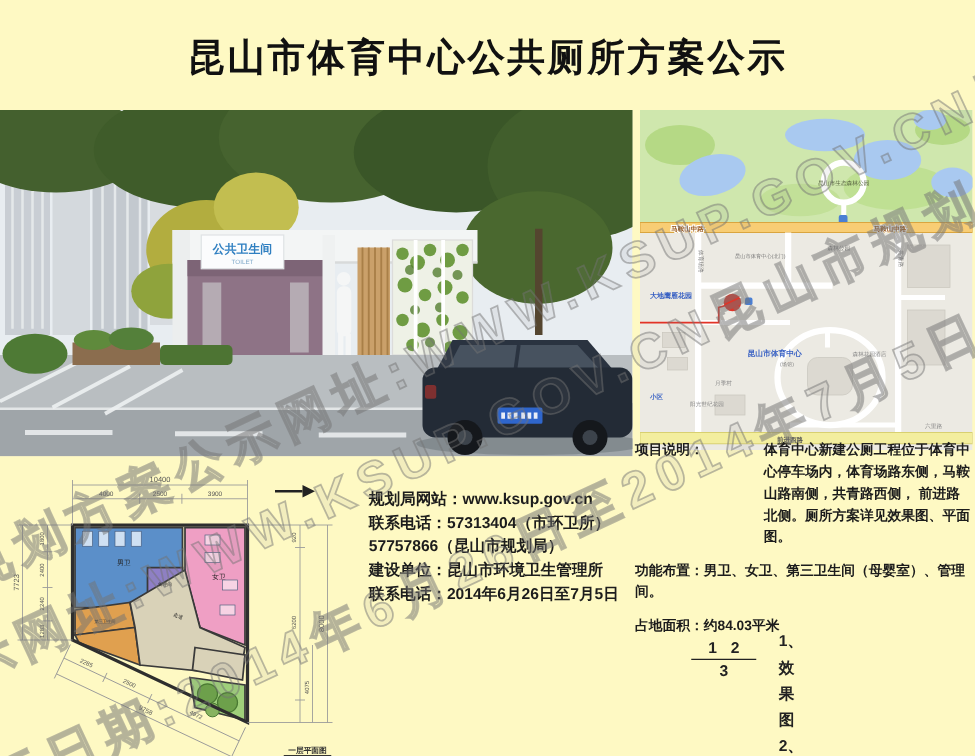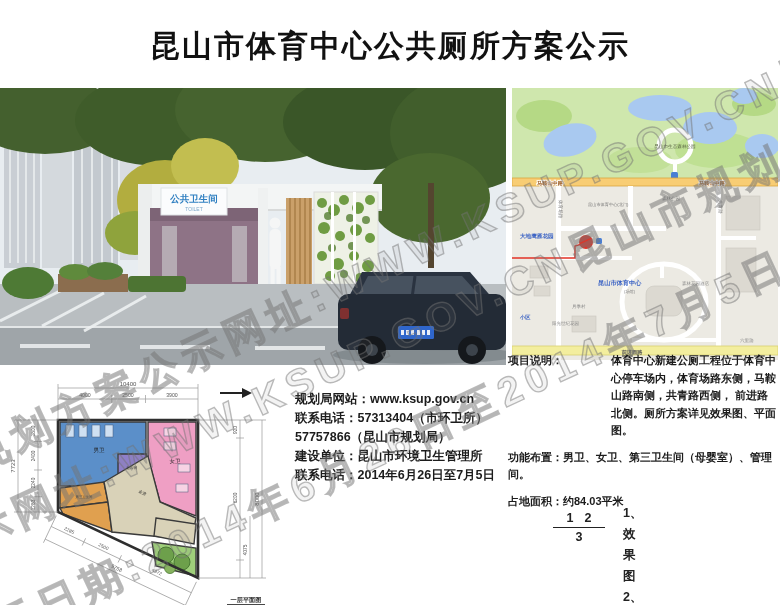--- a/index.html
+++ b/index.html
@@ -1,16 +1,16 @@
 <!DOCTYPE html>
 <html><head>
 <meta charset="utf-8">
 <style>
   html,body{margin:0;padding:0;background:#e9e9e9;}
-  #page{position:relative;width:780px;height:605px;background:#ffffff;overflow:hidden;
+  #page{position:relative;width:780px;height:605px;background:#fef9c3;overflow:hidden;
         font-family:"Liberation Sans","DejaVu Sans",sans-serif;box-shadow:0 0 4px rgba(0,0,0,.3);}
   .title{position:absolute;top:26px;left:0;width:100%;text-align:center;
          font-size:30px;font-weight:bold;color:#111;letter-spacing:2px;z-index:2;}
   .panel{position:absolute;z-index:1;margin-top:20px;}
   svg text{font-family:"Liberation Sans","DejaVu Sans",sans-serif;}
   
   .wm{position:absolute;white-space:nowrap;font-size:40px;font-weight:bold;letter-spacing:7px;
       color:rgba(140,140,140,0.10);-webkit-text-stroke:1.4px rgba(115,115,115,0.48);
       transform:rotate(-25deg);transform-origin:0 50%;pointer-events:none;z-index:6;}
   .wm1{left:-30px;top:432px;} .wm2{left:-70px;top:528px;} .wm3{left:-45px;top:622px;}

